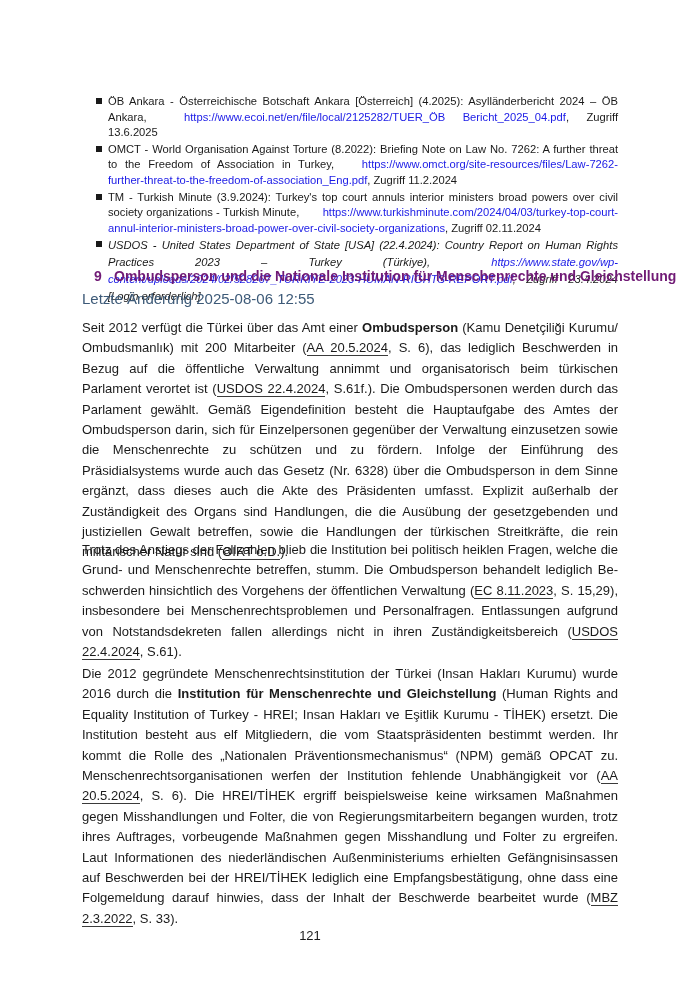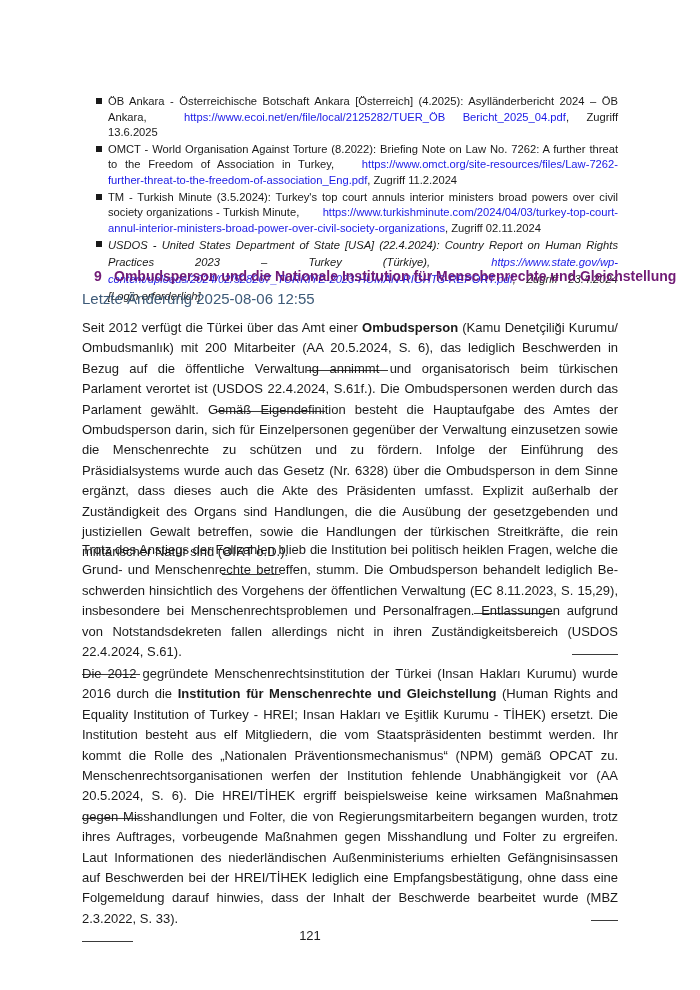--- a/index.html
+++ b/index.html
@@ -83,21 +83,21 @@
       text-align: justify;
       hyphens: manual;
     }
     .p1 { top: 318px; }
     .p2 { top: 540px; }
     .p3 { top: 664px; }
     .cite {
       color: #1a1a1a;
       text-decoration: none;
       border-bottom: 1px solid #3a3a3a;
-      padding-bottom: 15px;
+      padding-bottom: 0;
     }
     b { font-weight: bold; }
     .pagenum {
       position: absolute;
       top: 928px;
       left: 0;
       width: 620px;
       text-align: center;
       font-size: 13px;
       color: #1a1a1a;
@@ -112,21 +112,21 @@
     <li>
       <span class="bullet"></span>
       <span>ÖB Ankara - Österreichische Botschaft Ankara [Österreich] (4.2025): Asylländerbericht 2024 – ÖB Ankara, </span><a class="ext">https://www.ecoi.net/en/file/local/2125282/TUER_ÖB Bericht_2025_04.pdf</a><span>, Zugriff 13.6.2025</span>
     </li>
     <li>
       <span class="bullet"></span>
       <span>OMCT - World Organisation Against Torture (8.2022): Briefing Note on Law No. 7262: A further threat to the Freedom of Association in Turkey, </span><a class="ext">https://www.omct.org/site-resources/files/Law-7262-further-threat-to-the-freedom-of-association_Eng.pdf</a><span>, Zugriff 11.2.2024</span>
     </li>
     <li>
       <span class="bullet"></span>
-      <span>TM - Turkish Minute (3.5.2024): Turkey's top court annuls interior ministers broad powers over civil society organizations - Turkish Minute, </span><a class="ext">https://www.turkishminute.com/2024/04/03/turkey-top-court-annul-interior-ministers-broad-power-over-civil-society-organizations</a><span>, Zugriff 02.11.2024</span>
+      <span>TM - Turkish Minute (3.9.2024): Turkey's top court annuls interior ministers broad powers over civil society organizations - Turkish Minute, </span><a class="ext">https://www.turkishminute.com/2024/04/03/turkey-top-court-annul-interior-ministers-broad-power-over-civil-society-organizations</a><span>, Zugriff 02.11.2024</span>
     </li>
     <li class="usdos">
       <span class="bullet"></span>
       <span>USDOS - United States Department of State [USA] (22.4.2024): Country Report on Human Rights Practices 2023 – Turkey (Türkiye), </span><a class="ext">https://www.state.gov/wp-content/uploads/2024/02/528267_TURKIYE-2023-HUMAN-RIGHTS-REPORT.pdf</a><span>, Zugriff 23.4.2024 [Login erforderlich]</span>
     </li>
   </ul>
 
   <div class="heading">
     <span class="num">9</span><span>Ombudsperson und die Nationale Institution für Menschenrechte und Gleichstellung</span>
   </div>

